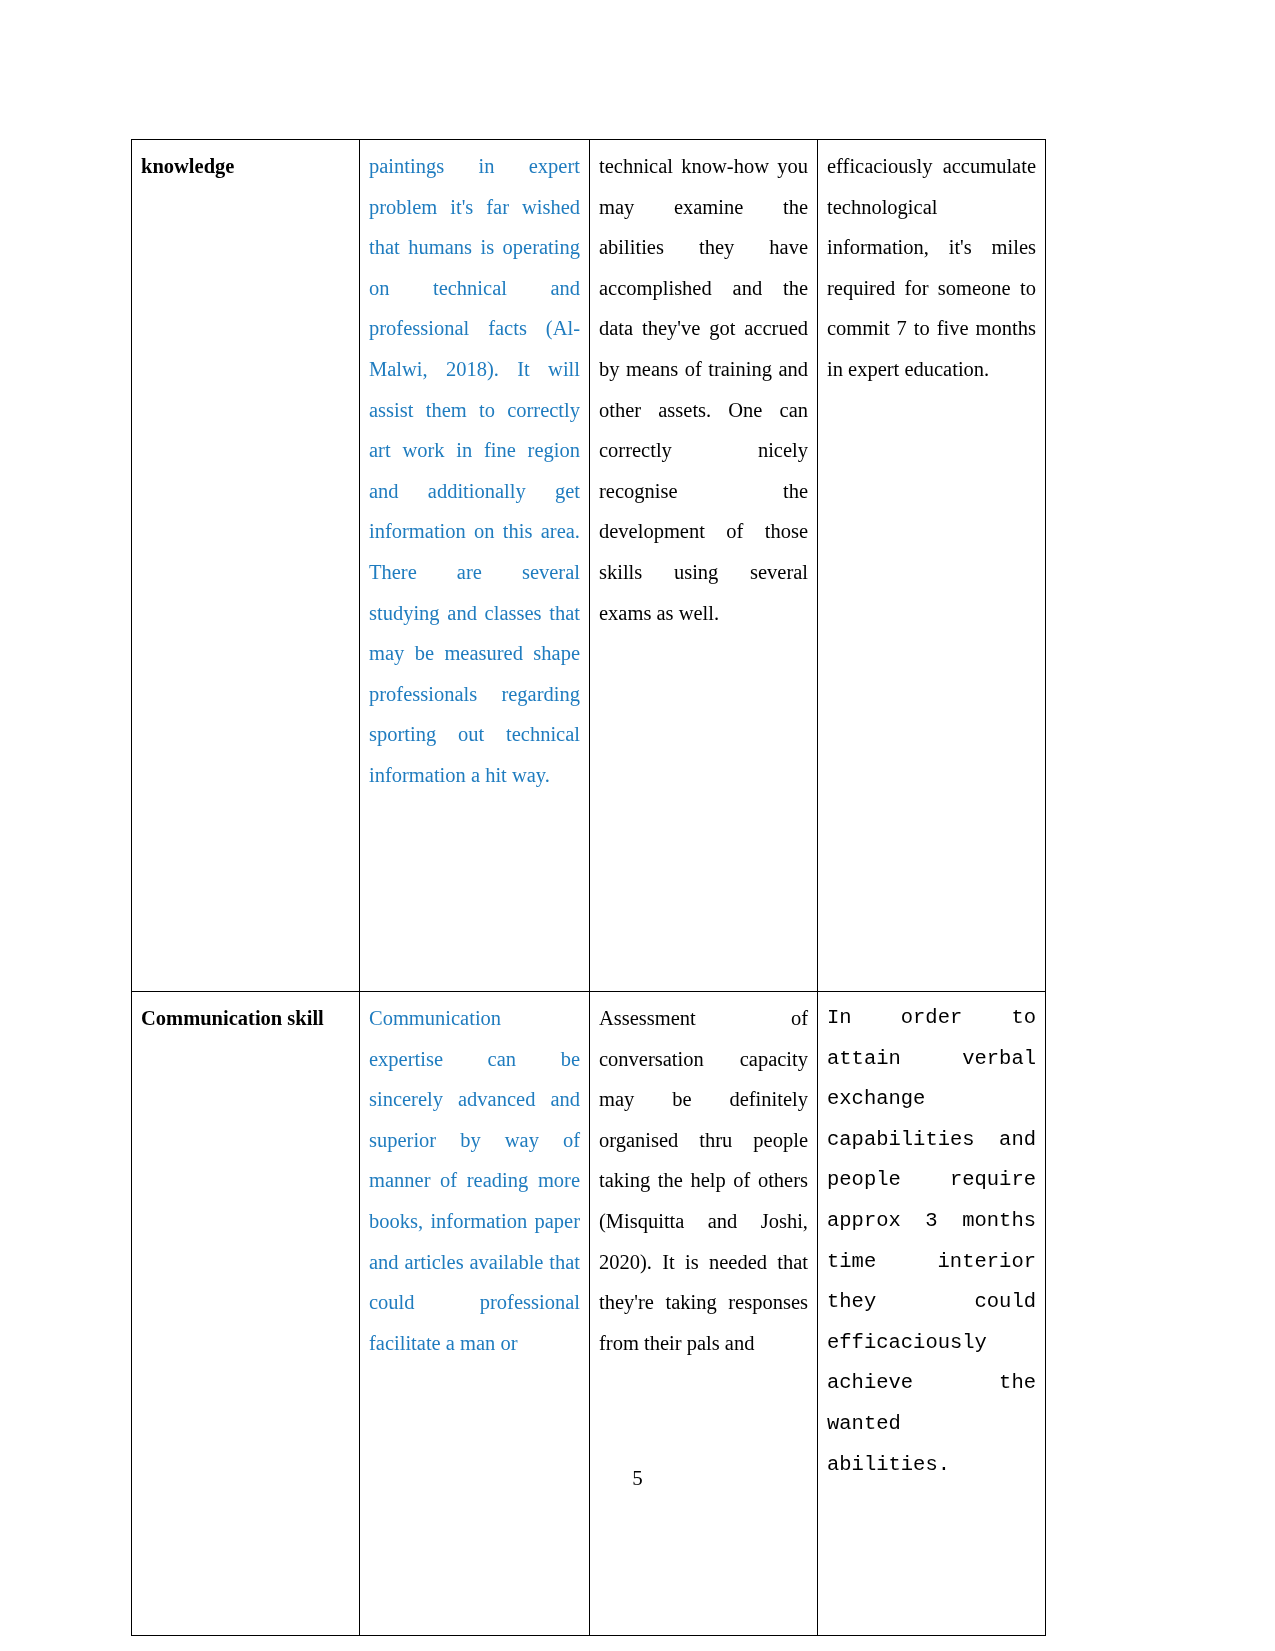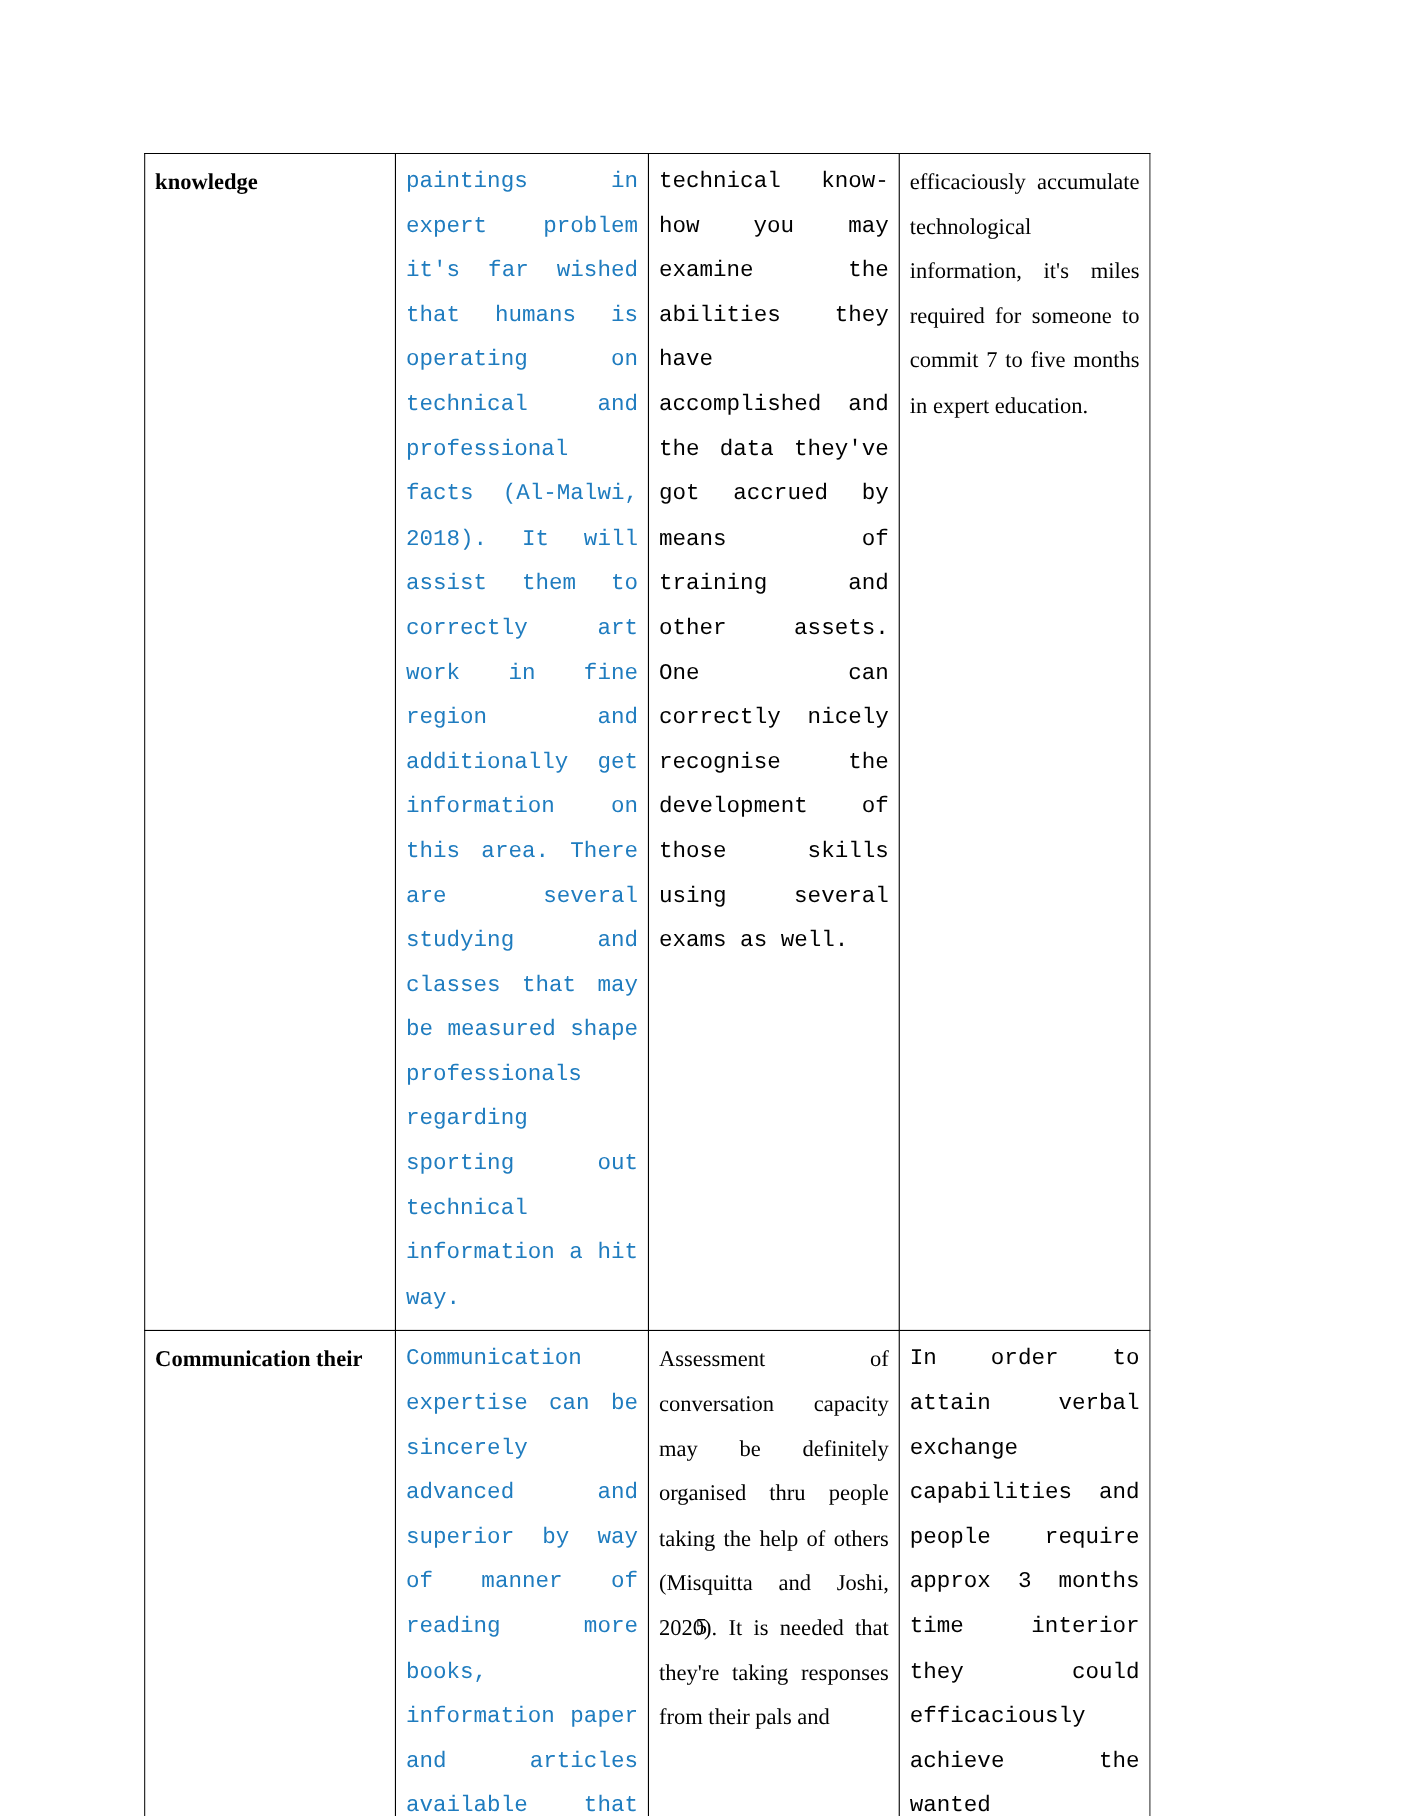--- a/index.html
+++ b/index.html
@@ -54,21 +54,20 @@
   col.c4 { width: 228px; }
 
   .cell-head {
     font-weight: bold;
     text-align: left;
     color: #000000;
   }
 
   .cell-blue {
     color: #1f7cbf;
-    font-family: Liberation Mono, monospace;
   }
 
   .cell-black {
     color: #000000;
   }
 
   
   .just > span {
     display: block;
     text-align: justify;
@@ -100,31 +99,31 @@
     </colgroup>
     <tbody>
 
       <tr>
         <td class="cell-head" style="color: rgb(0, 0, 0); border-color: rgb(0, 0, 0);">
           <span>knowledge</span>
         </td>
         <td class="cell-blue just" style="color: rgb(31, 124, 191); border-color: rgb(0, 0, 0);">
           <span>paintings in expert problem it's far wished that humans is operating on technical and professional facts (Al-Malwi, 2018). It will assist them to correctly art work in fine region and additionally get information on this area. There are several studying and classes that may be measured shape professionals regarding sporting out technical information a hit way.</span>
         </td>
-        <td class="cell-black just" style="color: rgb(0, 0, 0); border-color: rgb(0, 0, 0); font-family: Liberation Mono, monospace;">
+        <td class="cell-black just" style="color: rgb(0, 0, 0); border-color: rgb(0, 0, 0);">
           <span>technical know-how you may examine the abilities they have accomplished and the data they've got accrued by means of training and other assets. One can correctly nicely recognise the development of those skills using several exams as well.</span>
         </td>
         <td class="cell-black just" style="color: rgb(0, 0, 0); border-color: rgb(0, 0, 0);">
           <span>efficaciously accumulate technological information, it's miles required for someone to commit 7 to five months in expert education.</span>
         </td>
       </tr>
 
       <tr>
         <td class="cell-head" style="color: rgb(0, 0, 0); border-color: rgb(0, 0, 0);">
-          <span>Communication their</span>
+          <span>Communication skill</span>
         </td>
         <td class="cell-blue just" style="color: rgb(31, 124, 191); border-color: rgb(0, 0, 0);">
           <span>Communication expertise can be sincerely advanced and superior by way of manner of reading more books, information paper and articles available that could professional facilitate a man or</span>
         </td>
         <td class="cell-black just" style="color: rgb(0, 0, 0); border-color: rgb(0, 0, 0);">
           <span>Assessment of conversation capacity may be definitely organised thru people taking the help of others (Misquitta and Joshi, 2020). It is needed that they're taking responses from their pals and</span>
         </td>
         <td class="cell-black just" style="color: rgb(0, 0, 0); border-color: rgb(0, 0, 0); font-family: Liberation Mono, monospace;">
           <span>In order to attain verbal exchange capabilities and people require approx 3 months time interior they could efficaciously achieve the wanted abilities.</span>
         </td>

